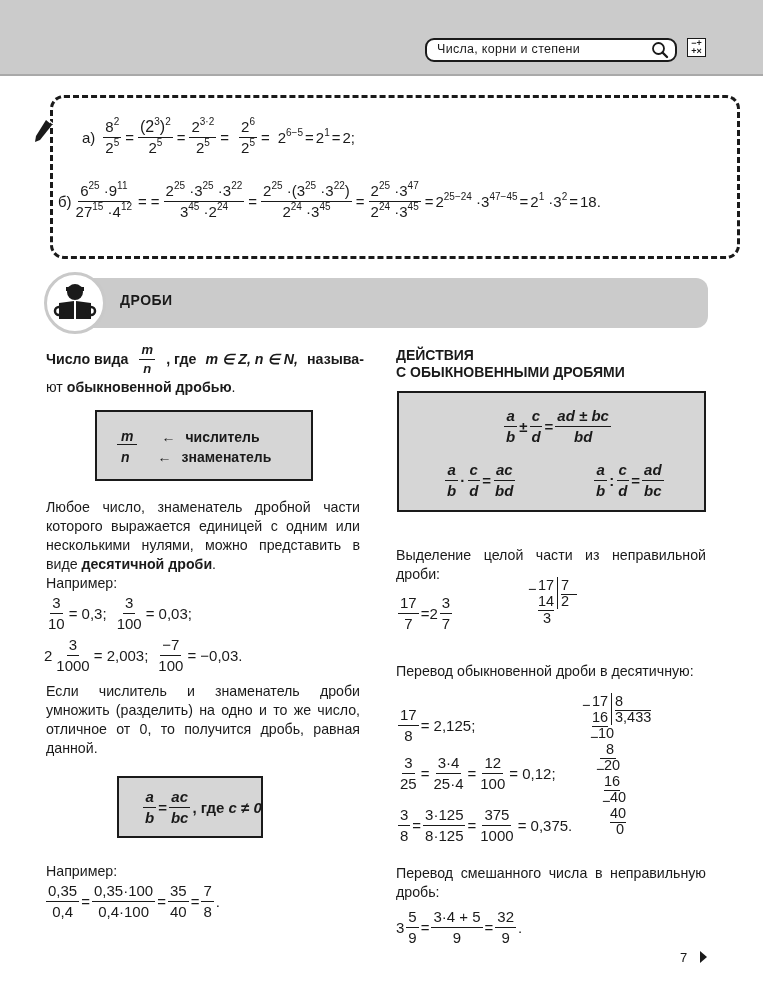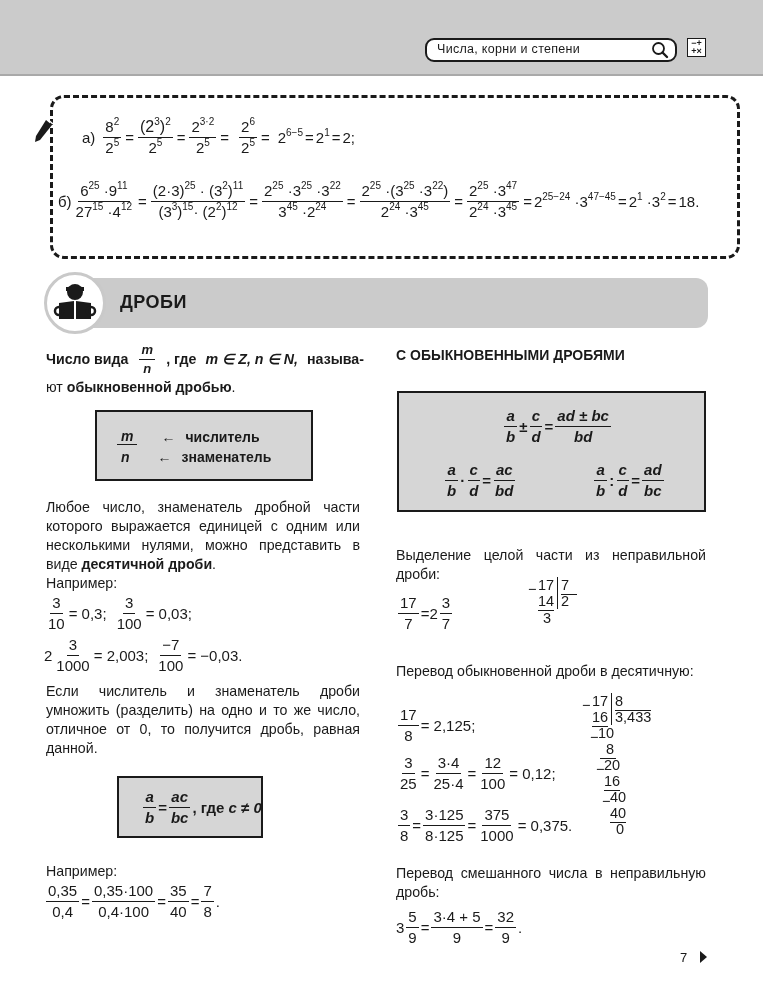--- a/index.html
+++ b/index.html
@@ -23,21 +23,21 @@
   .math { font-family:"Liberation Sans", sans-serif; font-size:15px; white-space:nowrap; display:flex; align-items:center; }
   .frac { display:inline-flex; flex-direction:column; align-items:center; vertical-align:middle; margin:0 2px; }
   .frac .num { padding:0 2px 1px; border-bottom:1.2px solid #1a1a1a; line-height:1.2; }
   .frac .den { padding:1px 2px 0; line-height:1.2; }
   sup { font-size:10px; vertical-align:7px; line-height:0; }
   .op { margin:0 2px; }
 
   
   .sec-bar { left:80px; top:278px; width:628px; height:50px; background:#cbcbcb; border-radius:0 12px 12px 0; }
   .sec-circle { left:44px; top:272px; width:62px; height:62px; border-radius:50%; background:#fff; border:3px solid #c9c9c9; box-sizing:border-box; }
-  .sec-title { left:120px; top:292px; font-size:18px; font-weight:bold; letter-spacing:0.5px; }
+  .sec-title { left:120px; top:292px; font-size:14px; font-weight:bold; letter-spacing:0.5px; }
 
   .para { font-size:14.2px; line-height:19px; text-align:justify; }
   .bold { font-weight:bold; }
   .ital { font-style:italic; }
 
   .grey-box { background:#d6d6d6; border:2px solid #1a1a1a; box-sizing:border-box; }
   .bmath { font-weight:bold; font-style:italic; font-size:15px; }
   .bmath .frac .num { border-bottom:1.6px solid #1a1a1a; }
 
   .lng { font-family:"Liberation Sans", sans-serif; font-size:14.5px; line-height:17px; }
@@ -95,24 +95,20 @@
     <span>2;</span>
 </div>
 
 <div class="abs math" style="left:58px; top:182px;">
   <span>б)</span>
   <span class="frac">
       <span class="num">6<sup>25</sup> ·9<sup>11</sup></span>
       <span class="den">27<sup>15</sup> ·4<sup>12</sup></span>
     </span>
   <span class="op">=</span>
-  <span class="frac">
-      <span class="num">(2·3)<sup>25</sup> · (3<sup>2</sup>)<sup>11</sup></span>
-      <span class="den">(3<sup>3</sup>)<sup>15</sup>· (2<sup>2</sup>)<sup>12</sup></span>
-    </span>
   <span class="op">=</span>
   <span class="frac">
       <span class="num">2<sup>25</sup> ·3<sup>25</sup> ·3<sup>22</sup></span>
       <span class="den">3<sup>45</sup> ·2<sup>24</sup></span>
     </span>
   <span class="op">=</span>
   <span class="frac">
       <span class="num">2<sup>25</sup> ·(3<sup>25</sup> ·3<sup>22</sup>)</span>
       <span class="den">2<sup>24</sup> ·3<sup>45</sup></span>
     </span>
@@ -241,20 +237,21 @@
     </span>
     <span>=</span>
   <span class="frac">
       <span class="num">7</span>
       <span class="den">8</span>
     </span>
     <span>.</span>
 </div>
 
 <div class="abs bold" style="left:396px; top:347px; font-size:14px; line-height:17px;">
+  <div>ДЕЙСТВИЯ</div>
   <div>С  ОБЫКНОВЕННЫМИ  ДРОБЯМИ</div>
 </div>
 
 <div class="abs grey-box" style="left:397px; top:391px; width:309px; height:121px;">
   <div class="abs bmath math" style="left:103px; top:14px;">
     <span class="frac">
         <span class="num">a</span>
         <span class="den">b</span>
       </span>
     <span style="font-style:normal">±</span>

